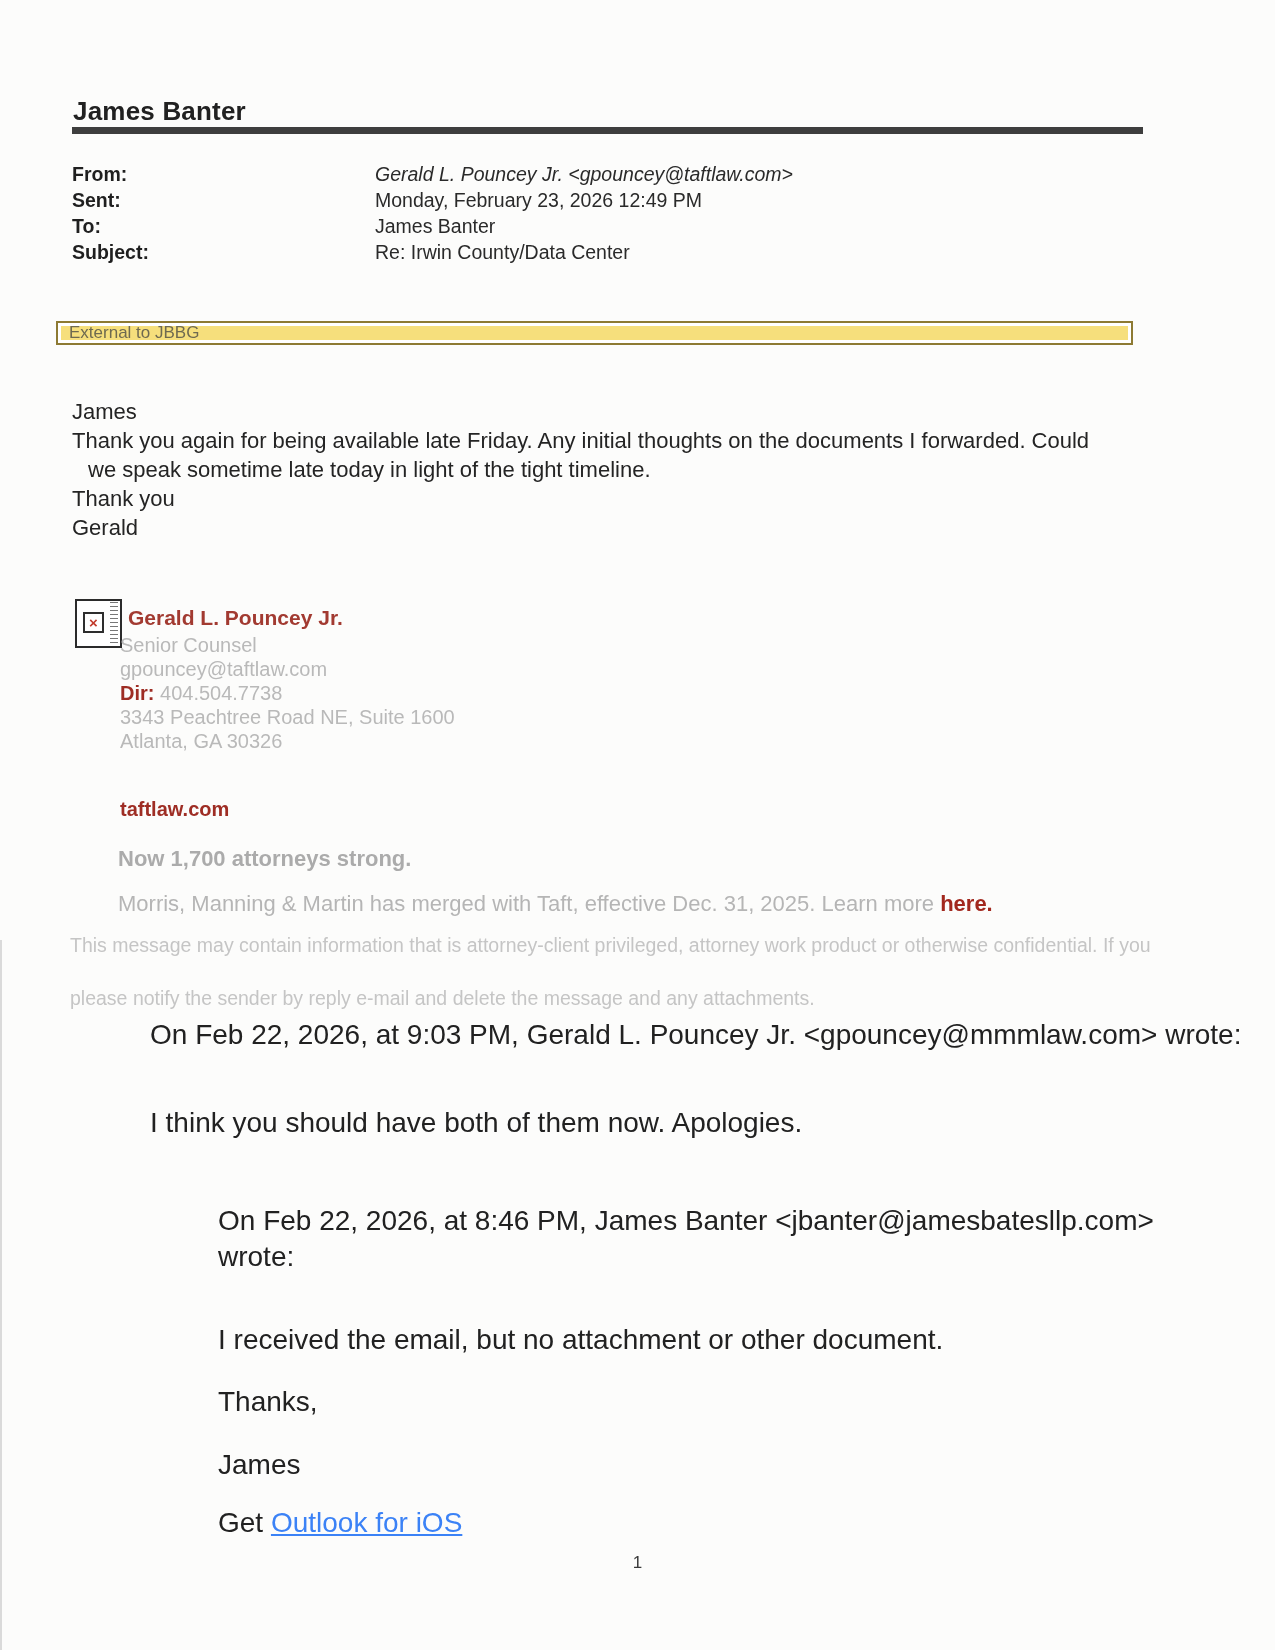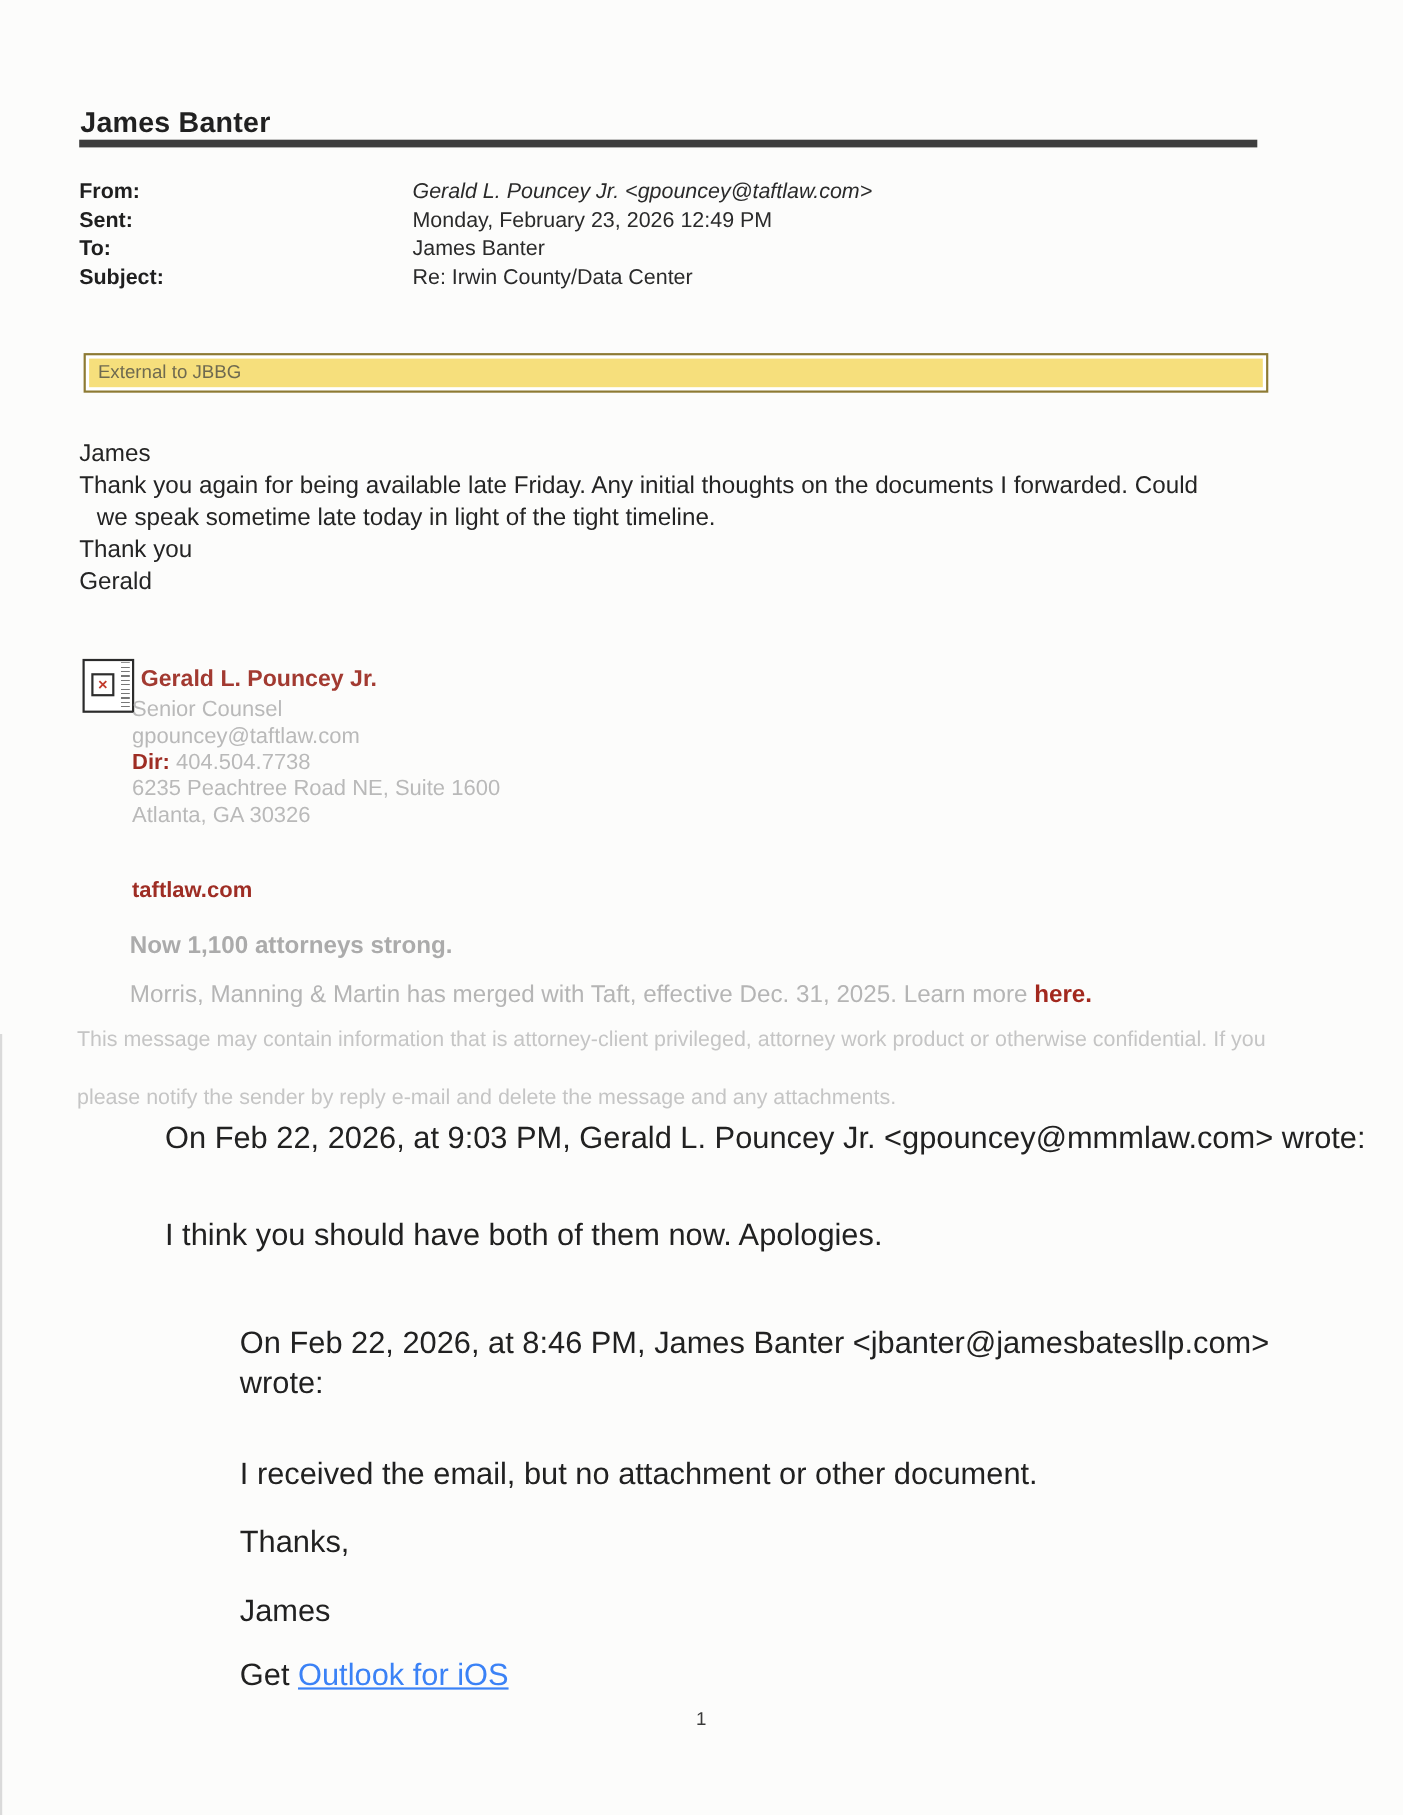--- a/index.html
+++ b/index.html
@@ -78,21 +78,21 @@
 
   <div class="abs meta-label" style="left:72px;top:163px;">From:</div>
   <div class="abs meta-value" style="left:375px;top:163px;font-style:italic;">Gerald L. Pouncey Jr. &lt;gpouncey@taftlaw.com&gt;</div>
   <div class="abs meta-label" style="left:72px;top:189px;">Sent:</div>
   <div class="abs meta-value" style="left:375px;top:189px;">Monday, February 23, 2026 12:49 PM</div>
   <div class="abs meta-label" style="left:72px;top:215px;">To:</div>
   <div class="abs meta-value" style="left:375px;top:215px;">James Banter</div>
   <div class="abs meta-label" style="left:72px;top:241px;">Subject:</div>
   <div class="abs meta-value" style="left:375px;top:241px;">Re: Irwin County/Data Center</div>
 
-  <div class="abs banner-outer" style="left:76px;top:321px;width:1077px;height:36px;">
+  <div class="abs banner-outer" style="left:56px;top:321px;width:1077px;height:24px;">
     <div class="banner-inner">
       <span class="banner-text">External to JBBG</span>
     </div>
   </div>
 
   <div class="abs body-line" style="left:72px;top:399px;">James</div>
   <div class="abs body-line" style="left:72px;top:428px;">Thank you again for being available late Friday. Any initial thoughts on the documents I forwarded. Could</div>
   <div class="abs body-line" style="left:88px;top:457px;">we speak sometime late today in light of the tight timeline.</div>
   <div class="abs body-line" style="left:72px;top:486px;">Thank you</div>
   <div class="abs body-line" style="left:72px;top:515px;">Gerald</div>
@@ -104,26 +104,26 @@
     <div class="strip"></div>
   </div>
 
   <div class="abs sig-name" style="left:128px;top:606px;">Gerald L. Pouncey Jr.</div>
   <div class="abs sig-gray" style="left:120px;top:634px;">Senior Counsel</div>
   <div class="abs sig-gray" style="left:120px;top:658px;">gpouncey@taftlaw.com</div>
   <div class="abs sig-gray" style="left:120px;top:682px;">
     <span class="sig-red">Dir:</span>
     <span>404.504.7738</span>
   </div>
-  <div class="abs sig-gray" style="left:120px;top:706px;">6235 Peachtree Road NE, Suite 1600</div>
+  <div class="abs sig-gray" style="left:120px;top:706px;">3343 Peachtree Road NE, Suite 1600</div>
   <div class="abs sig-gray" style="left:120px;top:730px;">Atlanta, GA 30326</div>
 
   <div class="abs website" style="left:120px;top:798px;">taftlaw.com</div>
 
-  <div class="abs tagline" style="left:118px;top:846px;">Now 1,100 attorneys strong.</div>
+  <div class="abs tagline" style="left:118px;top:846px;">Now 1,700 attorneys strong.</div>
 
   <div class="abs merger" style="left:118px;top:891px;">
     <span>Morris, Manning &amp; Martin has merged with Taft, effective Dec. 31, 2025. Learn more </span><span class="merger-link">here.</span>
   </div>
 
   <div class="abs disclaimer" style="left:70px;top:934px;">This message may contain information that is attorney-client privileged, attorney work product or otherwise confidential. If you</div>
   <div class="abs disclaimer" style="left:70px;top:987px;">please notify the sender by reply e-mail and delete the message and any attachments.</div>
 
   <div class="abs quote" style="left:150px;top:1019px;">On Feb 22, 2026, at 9:03 PM, Gerald L. Pouncey Jr. &lt;gpouncey@mmmlaw.com&gt; wrote:</div>
   <div class="abs quote" style="left:150px;top:1107px;">I think you should have both of them now. Apologies.</div>

